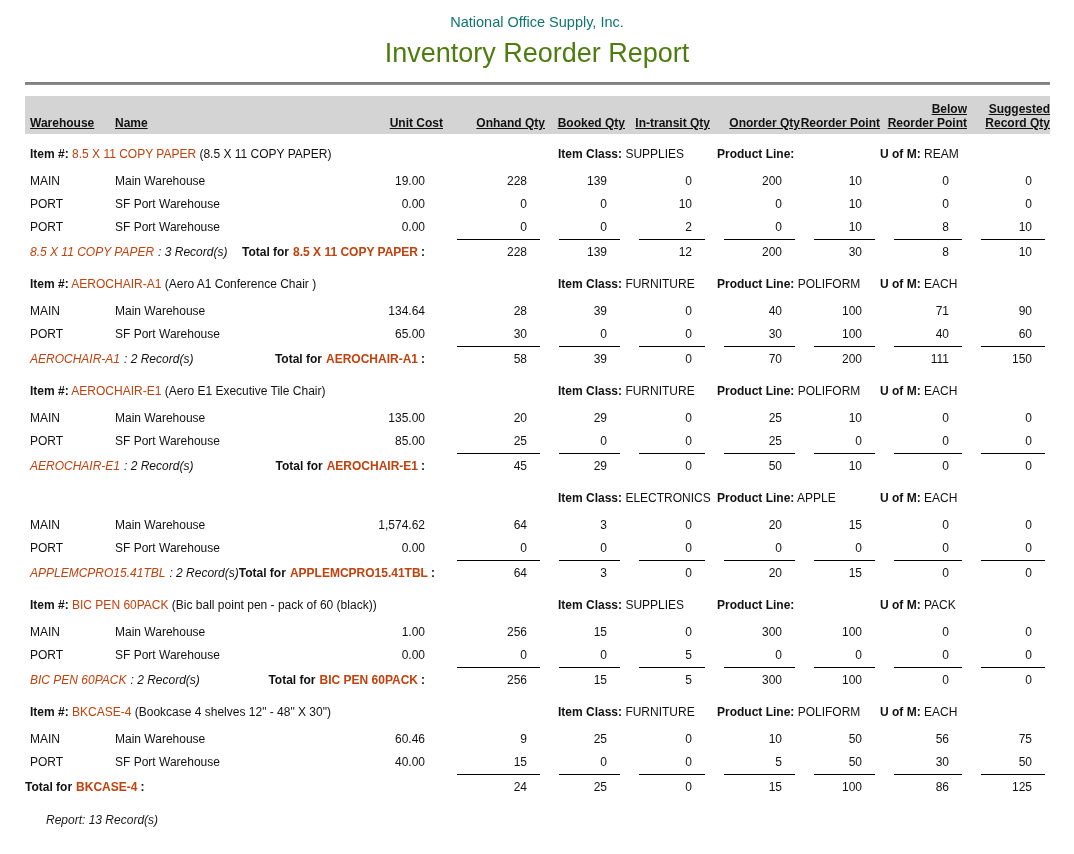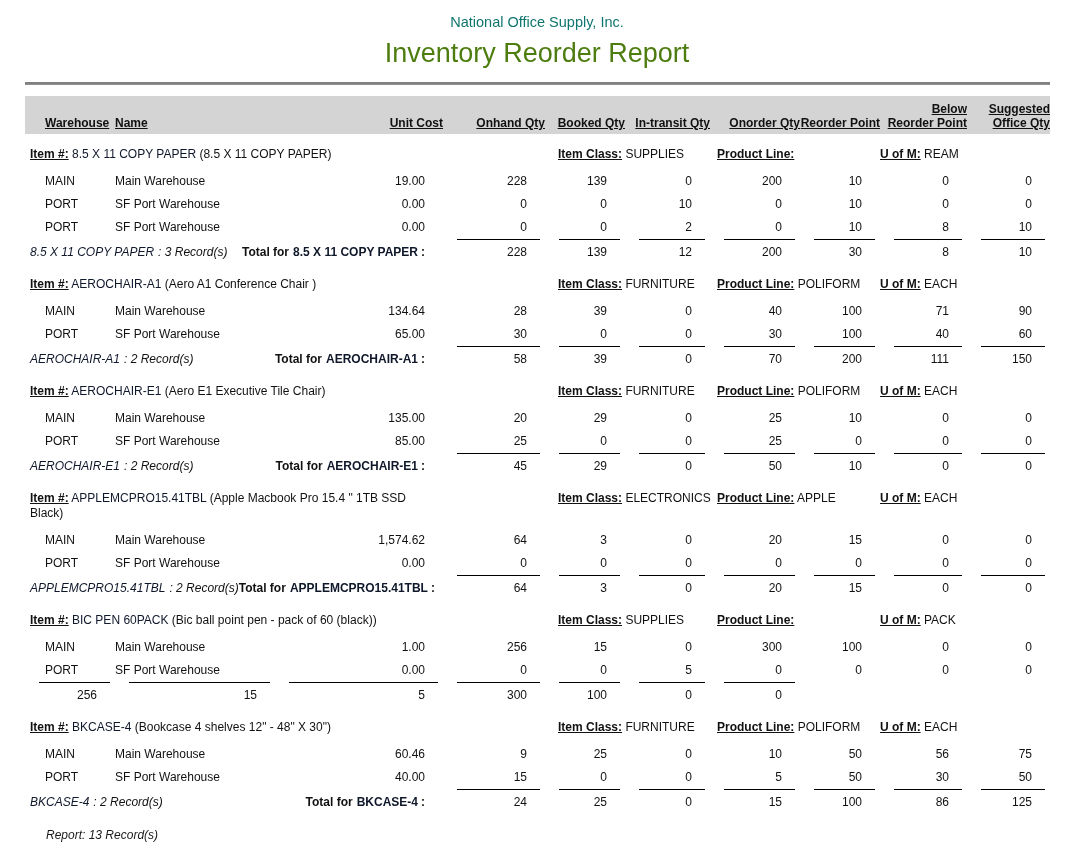--- a/index.html
+++ b/index.html
@@ -18,28 +18,28 @@
     grid-template-columns:90px 160px 168px 102px 80px 85px 90px 80px 87px 83px;
   }
   .band {
     margin-top:11px; background:#d4d4d4; height:38px;
     align-items:end; padding-bottom:4px;
   }
   .h { font-weight:bold; font-size:12px; line-height:14px; }
   .h .u { text-decoration:underline; }
   .left  { text-align:left; }
   .right { text-align:right; }
-  .padl  { padding-left:20px; }
+  .padl  { padding-left:5px; }
   .num   { text-align:right; padding-right:18px; }
 
   .group { margin-top:13px; }
   .item-row { position:relative; margin:6px 0 7px; min-height:15px; }
   .item-left { margin-left:5px; max-width:400px; line-height:15px; }
-  .b { font-weight:bold;text-decoration:underline; }
-  .blue { color:#0f172a; }
+  .b { font-weight:bold; }
+  .blue { color:#c2410c; }
   .abs { position:absolute; top:0; white-space:nowrap; }
   .lbl-class { left:533px; }
   .lbl-line  { left:692px; }
   .lbl-uom   { left:855px; }
 
   .grid-row { height:23px; align-items:center; }
   .total-row { height:25px; align-items:center; margin-top:1px; }
   .trleft { grid-column:1 / span 3; display:flex; align-items:center; height:100%; }
   .rec { font-style:italic; padding-left:5px; flex:1; white-space:nowrap; }
   .rec .sep { margin-left:4px; }
@@ -70,21 +70,21 @@
     <div class="h right"><span class="u">Booked Qty</span></div>
     <div class="h right"><span class="u">In-transit Qty</span></div>
     <div class="h right"><span class="u">Onorder Qty</span></div>
     <div class="h right"><span class="u">Reorder Point</span></div>
     <div class="h right">
       <div><span class="u">Below</span></div>
       <div><span class="u">Reorder Point</span></div>
     </div>
     <div class="h right">
       <div><span class="u">Suggested</span></div>
-      <div><span class="u">Office Qty</span></div>
+      <div><span class="u">Record Qty</span></div>
     </div>
   </div>
 
     <section class="group">
       <div class="item-row">
         <div class="item-left">
           <span class="b">Item #:</span>
           <span class="blue">8.5 X 11 COPY PAPER</span>
           <span>(8.5 X 11 COPY PAPER)</span>
         </div>
@@ -287,25 +287,20 @@
         <div class="tcell">0</div>
         <div class="tcell">50</div>
         <div class="tcell">10</div>
         <div class="tcell">0</div>
         <div class="tcell">0</div>
       </div>
     </section>
 
     <section class="group">
       <div class="item-row">
-        <div class="item-left">
-          <span class="b">Item #:</span>
-          <span class="blue">APPLEMCPRO15.41TBL</span>
-          <span>(Apple Macbook Pro 15.4 " 1TB SSD Black)</span>
-        </div>
         <div class="abs lbl-class">
           <span class="b">Item Class:</span>
           <span>ELECTRONICS</span>
         </div>
         <div class="abs lbl-line">
           <span class="b">Product Line:</span>
           <span>APPLE</span>
         </div>
         <div class="abs lbl-uom">
           <span class="b">U of M:</span>
@@ -399,20 +394,28 @@
           <div class="num">0</div>
           <div class="num">0</div>
           <div class="num">5</div>
           <div class="num">0</div>
           <div class="num">0</div>
           <div class="num">0</div>
           <div class="num">0</div>
         </div>
 
       <div class="grid total-row">
+        <div class="trleft">
+          <div class="rec">
+            <span class="blue">BIC PEN 60PACK</span><span class="sep">: 2 Record(s)</span>
+          </div>
+          <div class="tlabel">
+            <span>Total for</span><span class="blue code">BIC PEN 60PACK</span><span class="colon">:</span>
+          </div>
+        </div>
         <div class="tcell">256</div>
         <div class="tcell">15</div>
         <div class="tcell">5</div>
         <div class="tcell">300</div>
         <div class="tcell">100</div>
         <div class="tcell">0</div>
         <div class="tcell">0</div>
       </div>
     </section>
 
@@ -458,23 +461,20 @@
           <div class="num">0</div>
           <div class="num">0</div>
           <div class="num">5</div>
           <div class="num">50</div>
           <div class="num">30</div>
           <div class="num">50</div>
         </div>
 
       <div class="grid total-row">
         <div class="trleft">
-          <div class="rec">
-            <span class="blue">BKCASE-4</span><span class="sep">: 2 Record(s)</span>
-          </div>
           <div class="tlabel">
             <span>Total for</span><span class="blue code">BKCASE-4</span><span class="colon">:</span>
           </div>
         </div>
         <div class="tcell">24</div>
         <div class="tcell">25</div>
         <div class="tcell">0</div>
         <div class="tcell">15</div>
         <div class="tcell">100</div>
         <div class="tcell">86</div>

